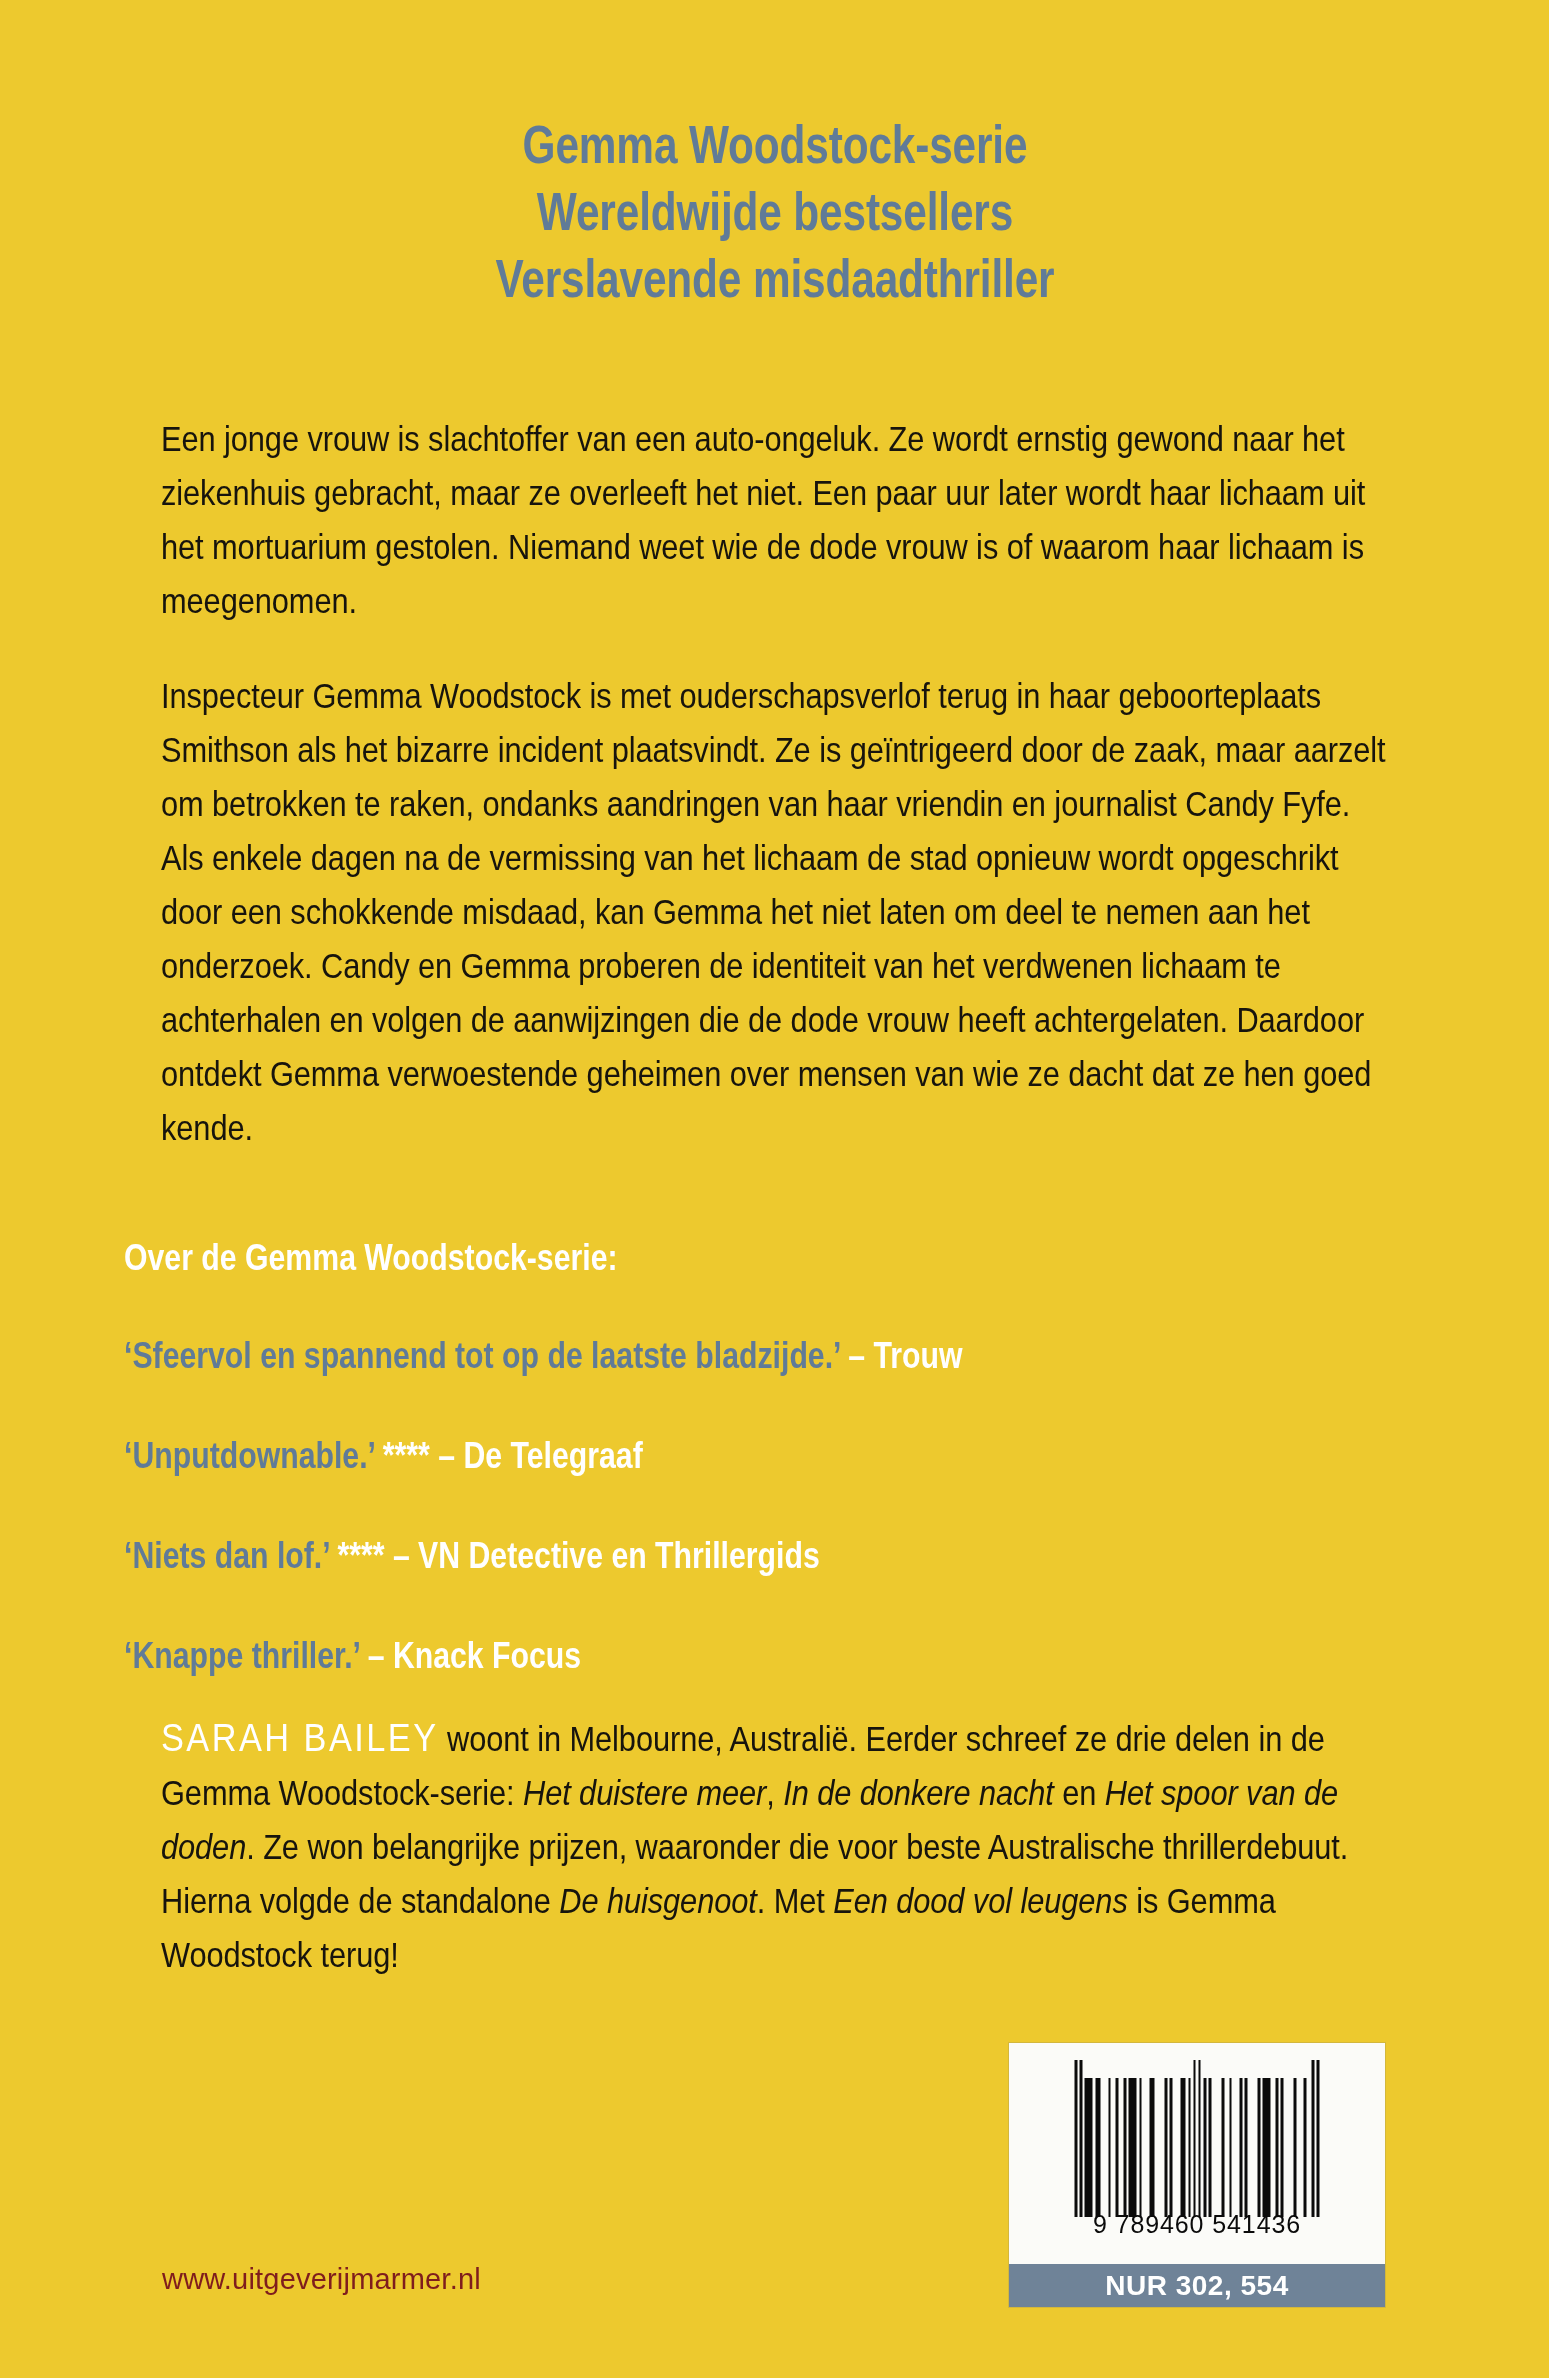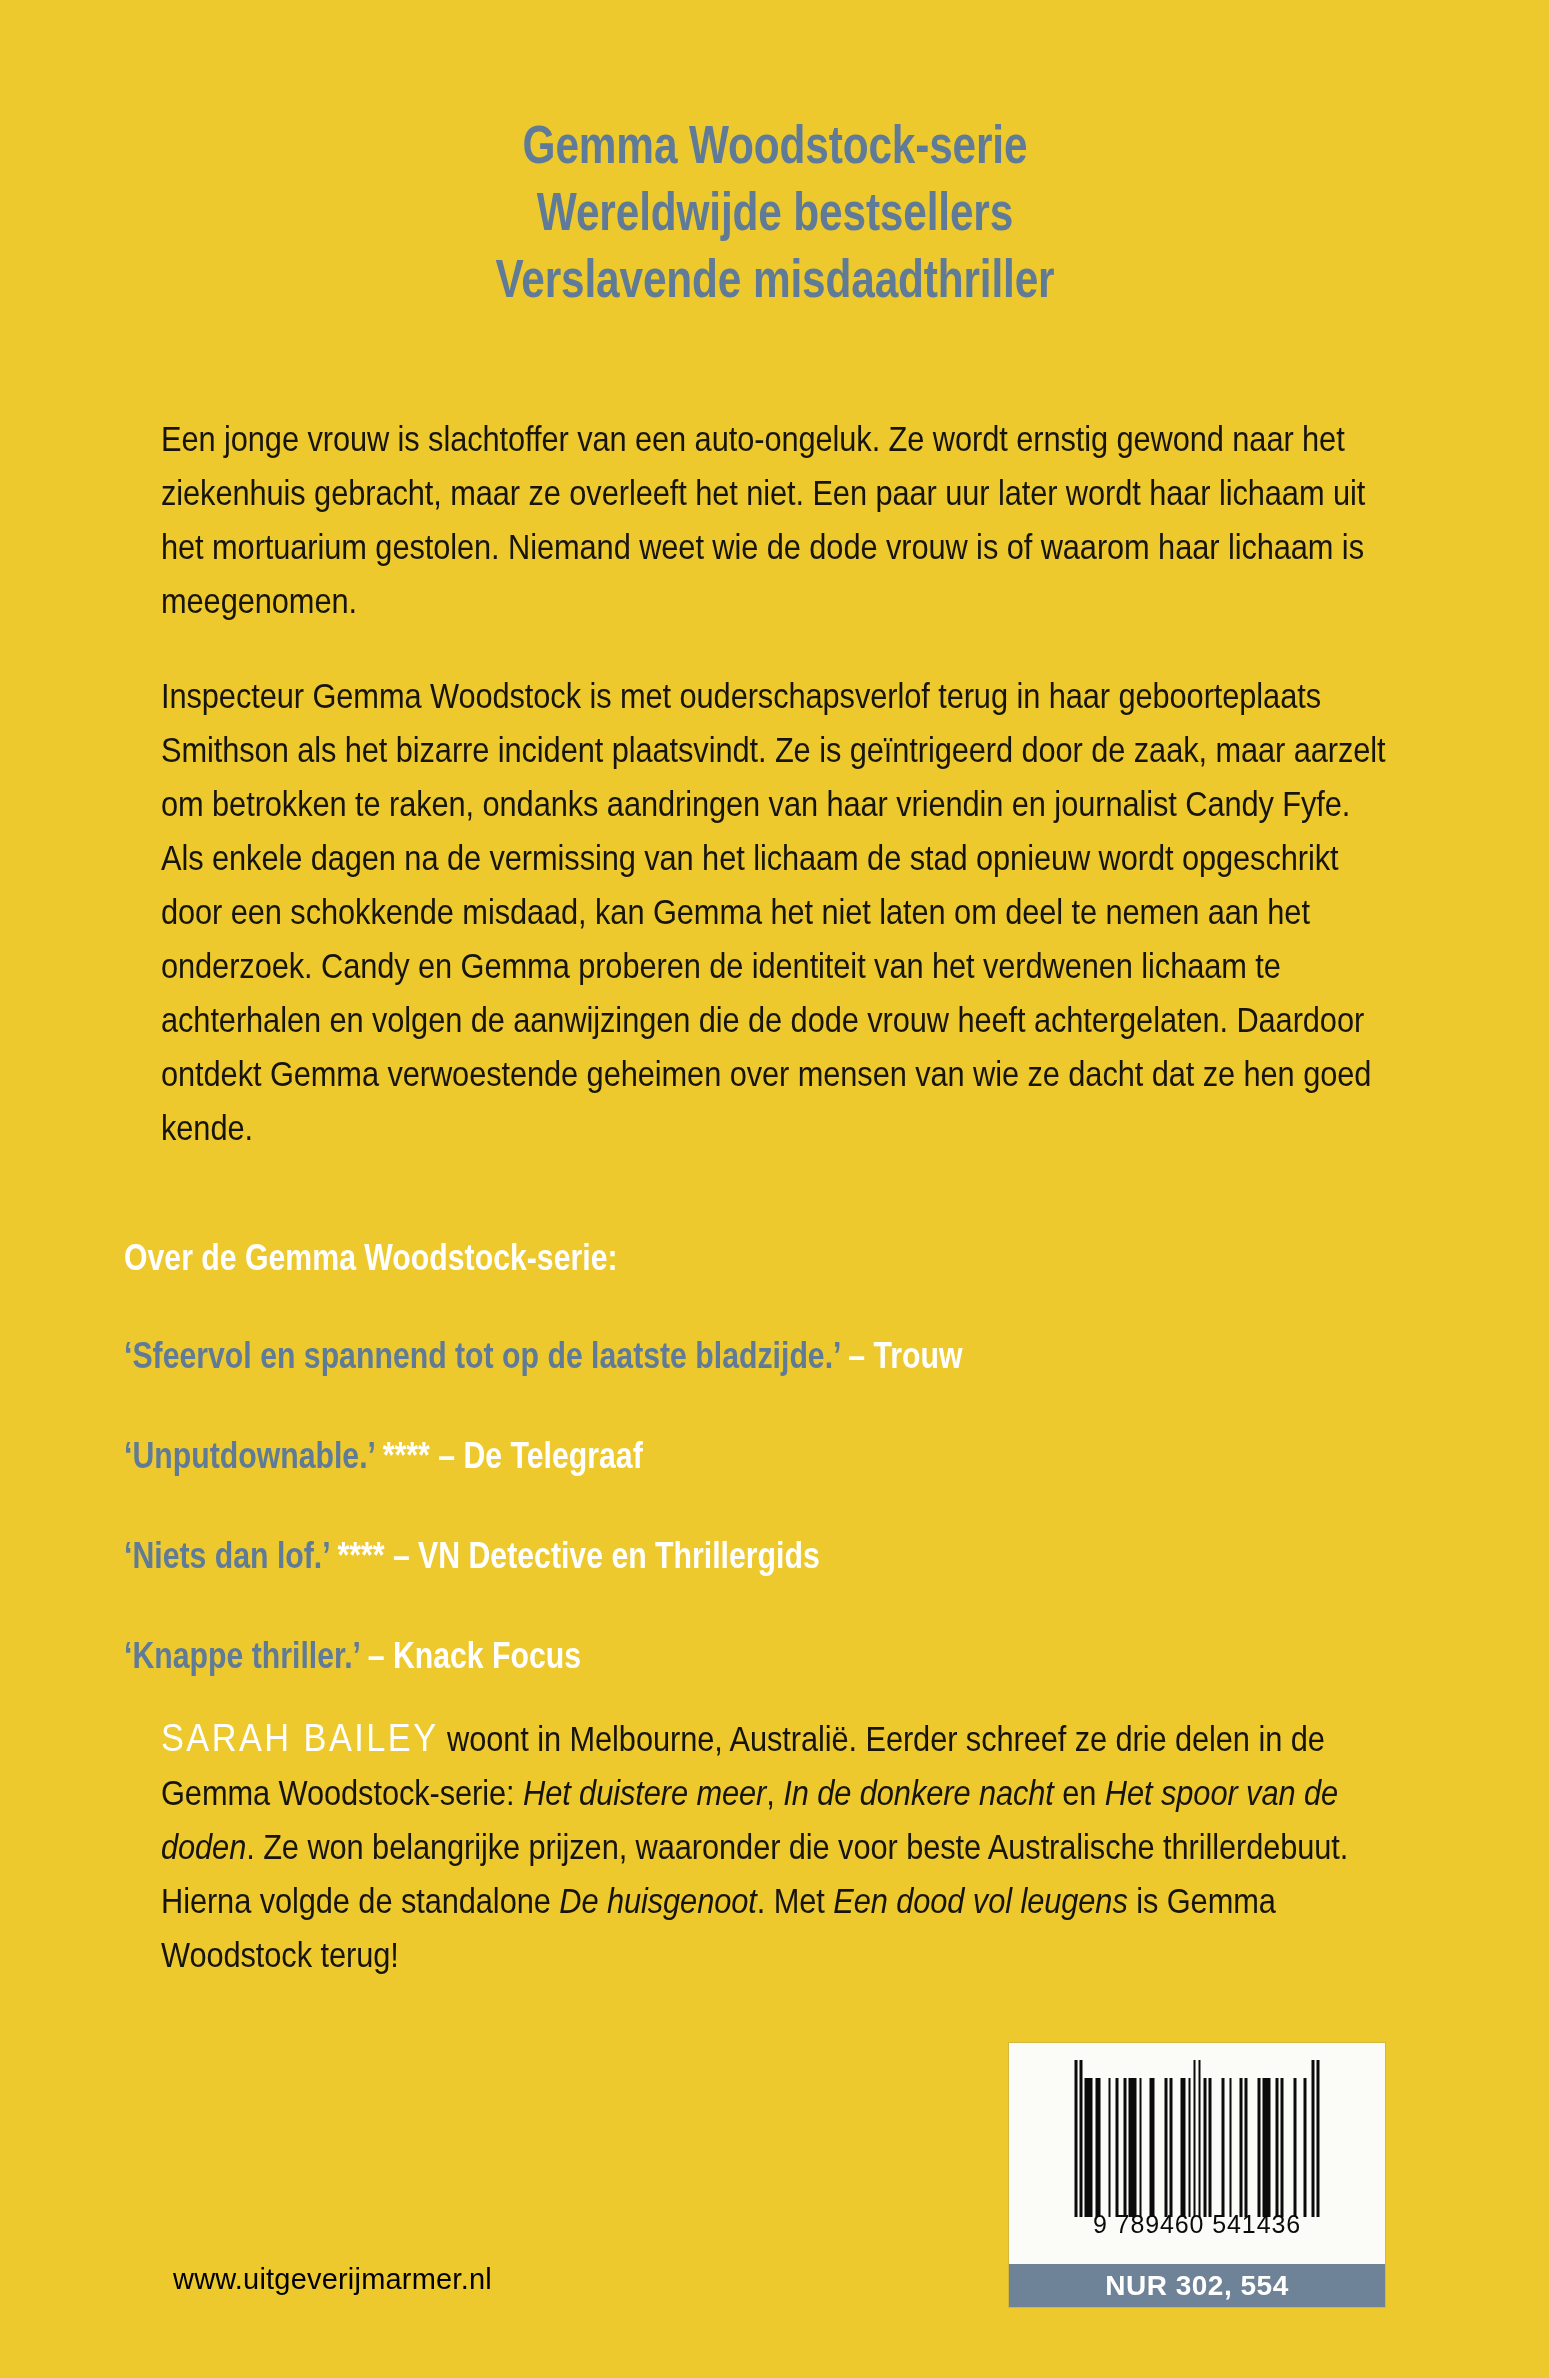--- a/index.html
+++ b/index.html
@@ -182,23 +182,23 @@
     color: #ffffff;
     font-family: "Liberation Sans", sans-serif;
     font-weight: 700;
     font-size: 28px;
     letter-spacing: 0.5px;
   }
 
   
   .publisher-url {
     position: absolute;
-    left: 173px;
+    left: 162px;
     top: 2263px;
-    color: #000000;
+    color: #7f1d1d;
     font-family: "Liberation Sans", sans-serif;
     font-size: 29px;
     letter-spacing: 0.2px;
   }
 </style>
 </head>
 <body>
 
 <div class="cover">
 

